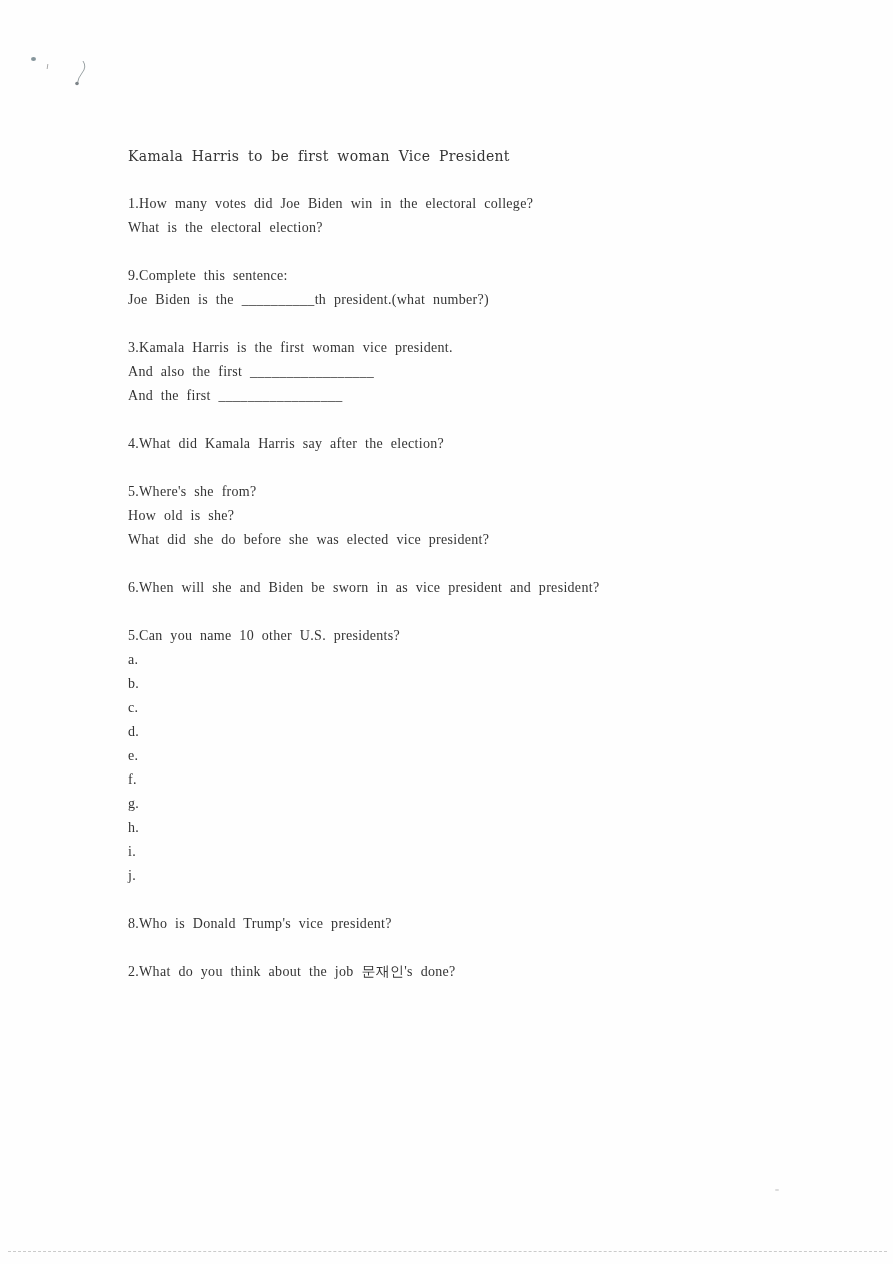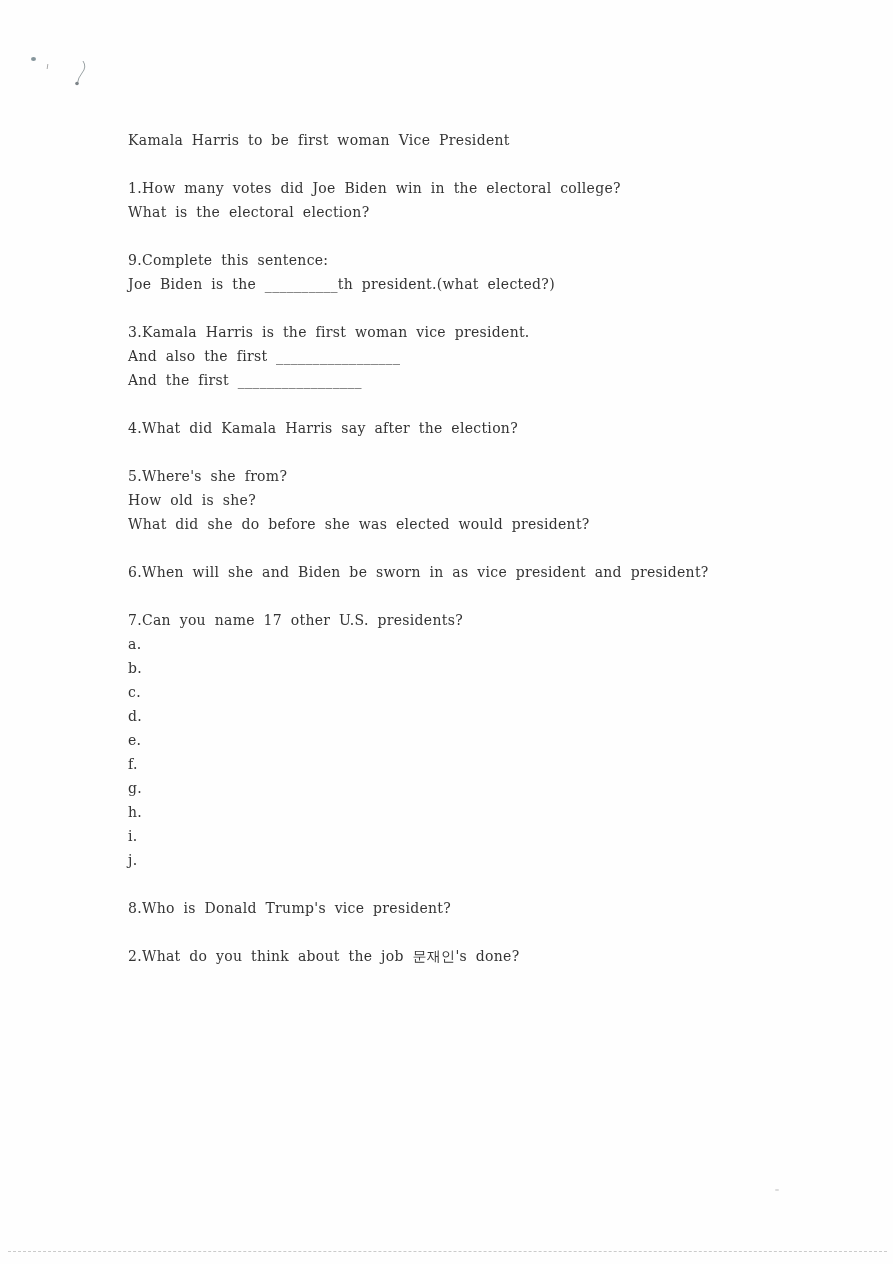--- a/index.html
+++ b/index.html
@@ -12,33 +12,34 @@
     width: 893px;
     height: 1264px;
     background: #fefefe;
     overflow: hidden;
     font-family: "DejaVu Serif", "Liberation Serif", serif;
     color: #343434;
   }
   .content {
     position: absolute;
     left: 128px;
-    top: 128px;
+    top: 144px;
     width: 700px;
     font-size: 14px;
     line-height: 24px;
     letter-spacing: 0.3px;
     word-spacing: 4px;
   }
   .title-line {
     margin: 0 0 24px 0;
     white-space: pre;
   }
   .question {
     margin: 0 0 24px 0;
+    font-family: Liberation Serif, serif;
   }
   .line {
     white-space: pre;
   }
   
   .scan-dot {
     position: absolute;
     left: 31px;
     top: 57px;
     width: 5px;
@@ -97,45 +98,45 @@
   <div class="content">
     <div class="title-line">Kamala Harris to be first woman Vice President</div>
 
     <div class="question">
       <div class="line">1.How many votes did Joe Biden win in the electoral college?</div>
       <div class="line">What is the electoral election?</div>
     </div>
 
     <div class="question">
       <div class="line">9.Complete this sentence:</div>
-      <div class="line">Joe Biden is the __________th president.(what elected?)</div>
+      <div class="line">Joe Biden is the __________th president.(what number?)</div>
     </div>
 
     <div class="question">
       <div class="line">3.Kamala Harris is the first woman vice president.</div>
       <div class="line">And also the first _________________</div>
       <div class="line">And the first _________________</div>
     </div>
 
     <div class="question">
       <div class="line">4.What did Kamala Harris say after the election?</div>
     </div>
 
     <div class="question">
       <div class="line">5.Where's she from?</div>
       <div class="line">How old is she?</div>
-      <div class="line">What did she do before she was elected would president?</div>
+      <div class="line">What did she do before she was elected vice president?</div>
     </div>
 
     <div class="question">
       <div class="line">6.When will she and Biden be sworn in as vice president and president?</div>
     </div>
 
     <div class="question">
-      <div class="line">7.Can you name 17 other U.S. presidents?</div>
+      <div class="line">5.Can you name 10 other U.S. presidents?</div>
       <div class="line">a.</div>
       <div class="line">b.</div>
       <div class="line">c.</div>
       <div class="line">d.</div>
       <div class="line">e.</div>
       <div class="line">f.</div>
       <div class="line">g.</div>
       <div class="line">h.</div>
       <div class="line">i.</div>
       <div class="line">j.</div>

